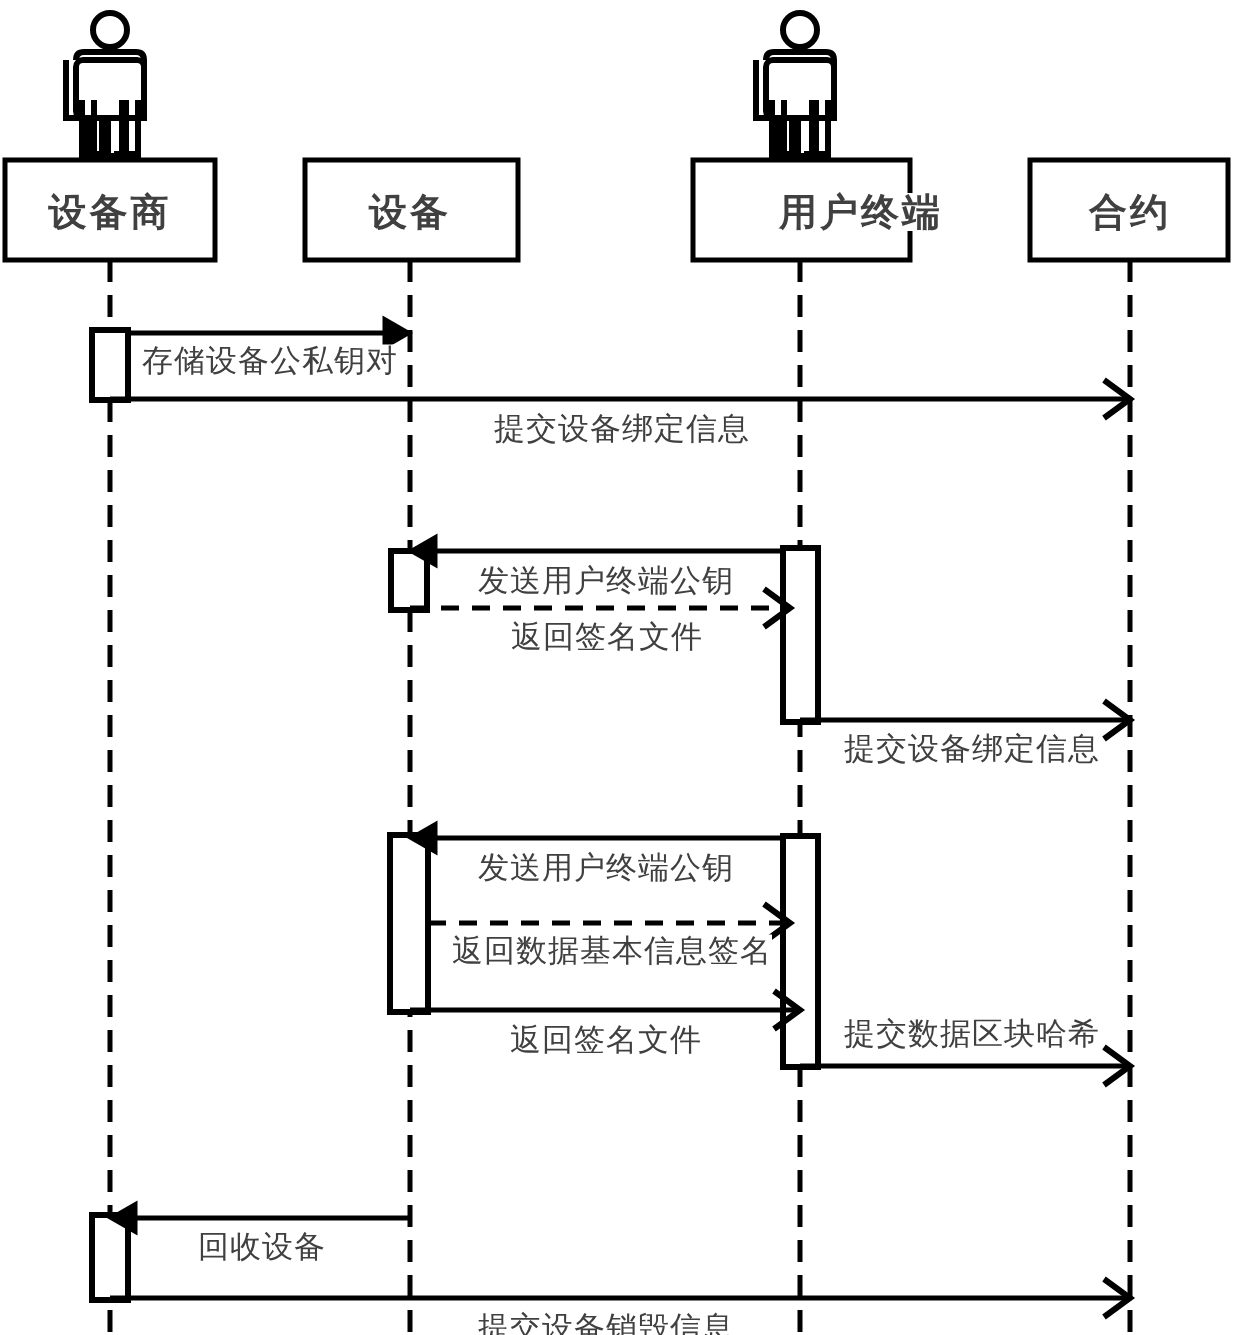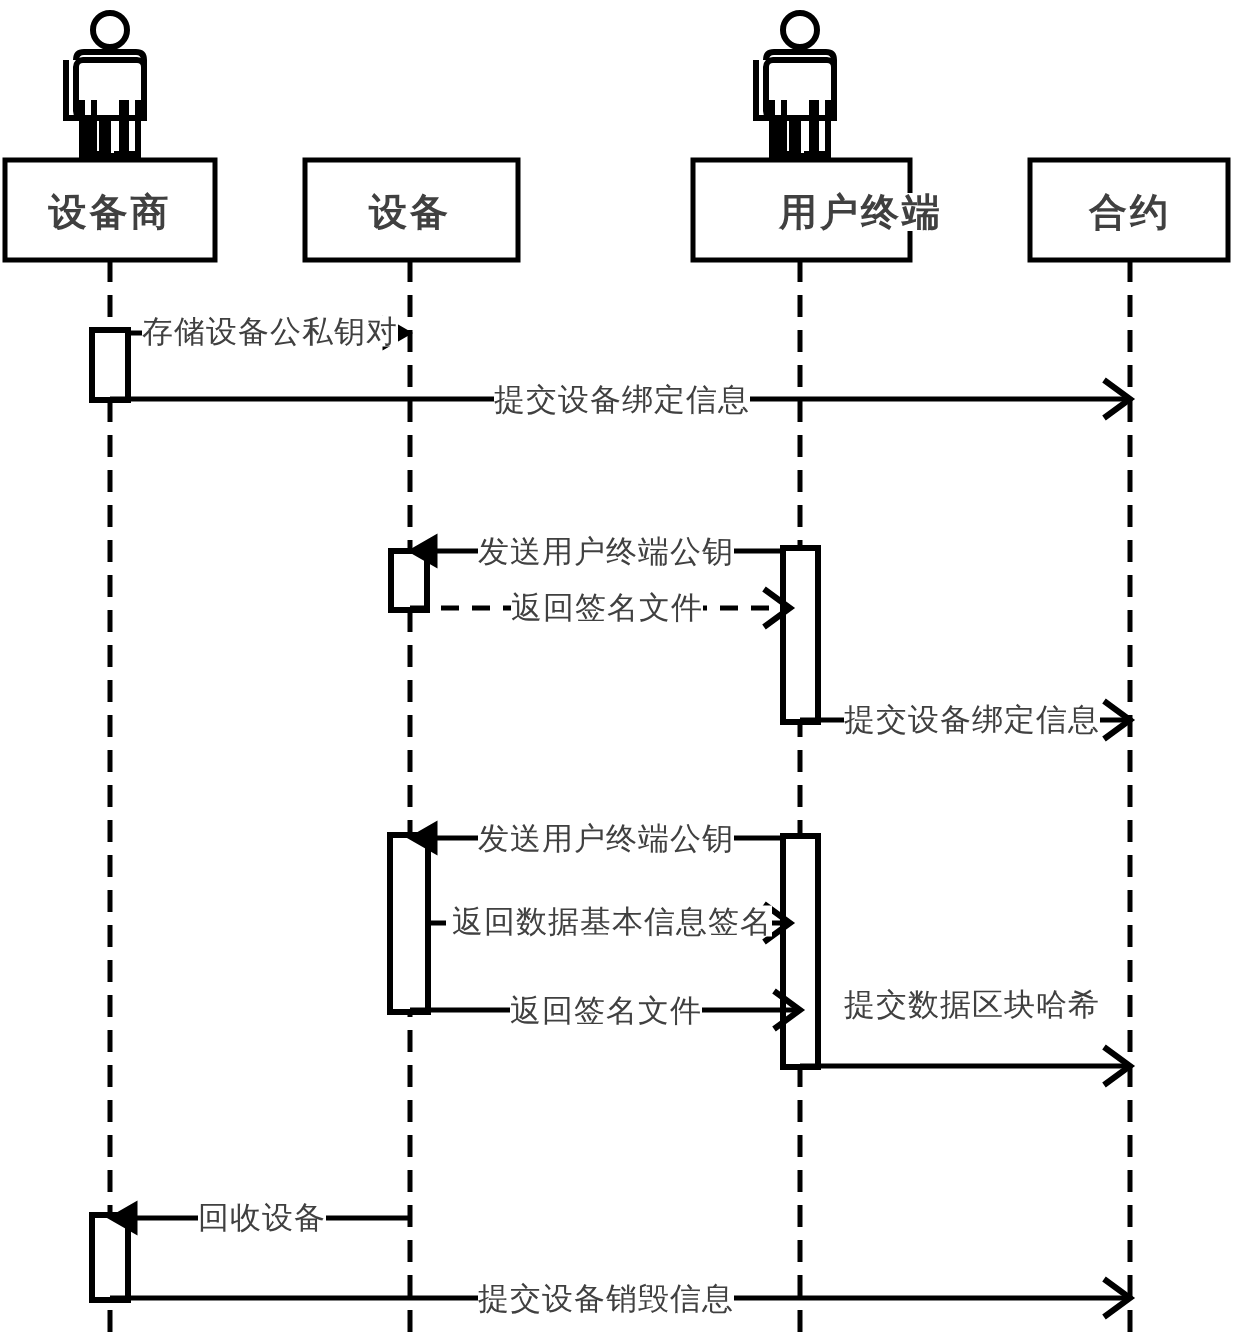--- a/index.html
+++ b/index.html
@@ -2,21 +2,21 @@
 <html><head>
 <meta charset="utf-8">
 <style>
   html,body{margin:0;padding:0;background:#ffffff;}
   body{font-family:"Liberation Serif","DejaVu Serif",serif;}
   #stage{position:relative;width:1240px;height:1335px;background:#fff;overflow:hidden;}
   #stage svg{position:absolute;left:0;top:0;}
   .lbl{position:absolute;color:#404040;background:#fff;white-space:nowrap;
        font-family:"DejaVu Serif","Liberation Serif",serif;line-height:1;}
   .hdr{font-size:38px;font-weight:700;letter-spacing:3px;}
-  .msg{font-size:31px;font-weight:400;letter-spacing:1px;}
+  .msg{font-size:31px;font-weight:400;letter-spacing:1px;margin-top:29px;}
   .ctr{transform:translate(-50%,-50%);text-align:center;}
 </style>
 </head>
 <body>
 
 <div id="stage">
   <svg id="gfx" width="1240" height="1335" shape-rendering="geometricPrecision">
       <g>
         <circle cx="110" cy="30" r="17" fill="#ffffff" stroke="#000000" stroke-width="6"></circle>
         <path d="M 76 60 q 0 -8 8 -8 h 52 q 8 0 8 8 v 58 h -22 v -18

